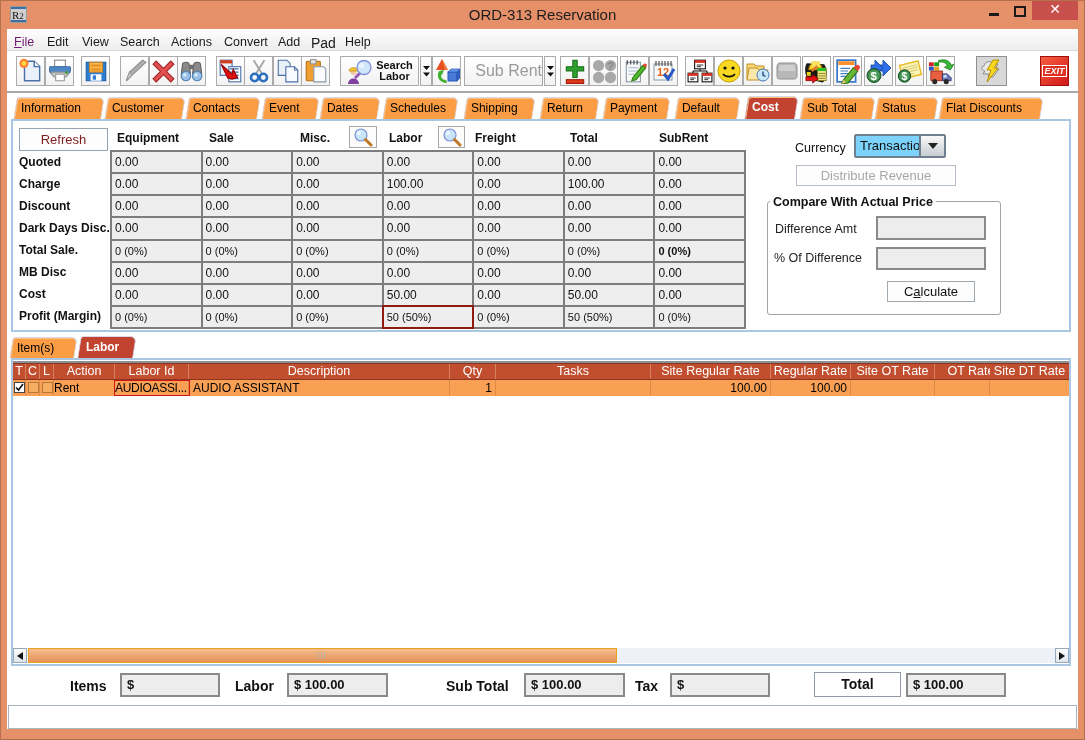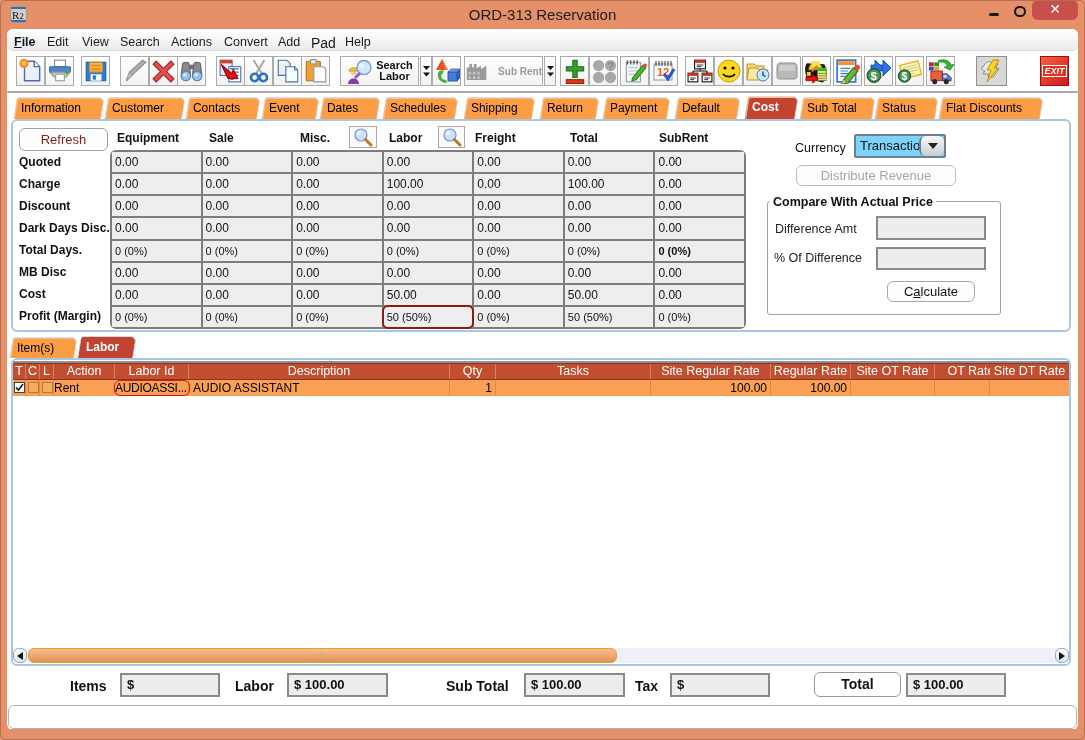--- a/index.html
+++ b/index.html
@@ -1,39 +1,39 @@
 <!DOCTYPE html>
 <html><head>
 <meta charset="utf-8">
 <style>
   * { margin:0; padding:0; box-sizing:border-box; }
   html,body { width:1085px; height:740px; overflow:hidden; }
   body { position:relative; background:#E6906A; font-family:"Liberation Sans", sans-serif; }
-  .abs { position:absolute;border-radius:6px; }
+  .abs { position:absolute; }
   .btn { position:absolute; top:56px; width:29px; height:30px; border:1px solid #ABABAB; background:linear-gradient(#FFFFFF,#F2F2F2); display:flex; align-items:center; justify-content:center; }
 </style>
 </head>
 <body>
 
 <div class="abs" style="left:0; top:0; width:1085px; height:740px; border:1px solid #B5714E; z-index:50; pointer-events:none;"></div>
 
 <div class="abs" style="left:10px; top:6px; width:17px; height:17px; background:#cfcfcf; border:1px solid #9a9a9a;">
   <div class="abs" style="left:0; top:0; width:15px; height:2px; background:#3A6EA5;"></div>
   <div class="abs" style="left:0; bottom:0; width:15px; height:2px; background:#3A6EA5;"></div>
   <div class="abs" style="left:1px; top:2px; font-family:'Liberation Serif',serif; font-size:11px; color:#111;">R<span style="font-size:9px;">2</span></div>
 </div>
 <div class="abs" style="left:0; top:0; width:1085px; height:29px; text-align:center; font-size:15px; color:#1c1c1c; line-height:29px;">ORD-313 Reservation</div>
 <div class="abs" style="left:989px; top:13px; width:10px; height:3px; background:#1a1a1a;"></div>
 <div class="abs" style="left:1014px; top:6px; width:12px; height:11px; border:2px solid #1a1a1a;"></div>
 <div class="abs" style="left:1032px; top:0; width:46px; height:20px; background:#C8504C; color:#fff; text-align:center; font-size:14px; line-height:19px;">✕</div>
 
 <div class="abs" style="left:7px; top:29px; width:1071px; height:701px; background:#FFFFFF;"></div>
 
 <div class="abs" style="left:7px; top:29px; width:1071px; height:22px; background:linear-gradient(#FFFFFF,#ECECEC); border-bottom:1px solid #DADADA;"></div>
-<div class="abs" style="left:14px; top:35px; font-size:12.5px; color:#0f172a;font-weight:bold;"><span style="text-decoration:underline;">F</span>ile</div>
+<div class="abs" style="left:14px; top:35px; font-size:12.5px; color:#701a75;"><span style="text-decoration:underline;">F</span>ile</div>
 <div class="abs" style="left:47px; top:35px; font-size:12.5px; color:#1a1a1a;">Edit</div>
 <div class="abs" style="left:82px; top:35px; font-size:12.5px; color:#1a1a1a;">View</div>
 <div class="abs" style="left:120px; top:35px; font-size:12.5px; color:#1a1a1a;">Search</div>
 <div class="abs" style="left:171px; top:35px; font-size:12.5px; color:#1a1a1a;">Actions</div>
 <div class="abs" style="left:224px; top:35px; font-size:12.5px; color:#1a1a1a;">Convert</div>
 <div class="abs" style="left:278px; top:35px; font-size:12.5px; color:#1a1a1a;">Add</div>
 <div class="abs" style="left:311px; top:35px; font-size:14px; color:#1a1a1a;">Pad</div>
 <div class="abs" style="left:345px; top:35px; font-size:12.5px; color:#1a1a1a;">Help</div>
 
 <div class="btn" style="left:16px;">
@@ -159,21 +159,21 @@
 <div class="btn" style="left:464px; width:79px;">
  <svg width="26" height="24" viewBox="0 0 26 24">
       <path d="M2 22 V8 h3 V4 h3 v4 h2 V4 h3 v5 l5 -3 v4 l6 -4 v16 z" fill="#9A9A9A"></path>
       <rect x="4" y="13" width="2.5" height="3" fill="#C8C8C8"></rect>
       <rect x="9" y="13" width="2.5" height="3" fill="#C8C8C8"></rect>
       <rect x="14" y="13" width="2.5" height="3" fill="#C8C8C8"></rect>
       <rect x="4" y="18" width="2.5" height="3" fill="#C8C8C8"></rect>
       <rect x="9" y="18" width="2.5" height="3" fill="#C8C8C8"></rect>
       <rect x="14" y="18" width="2.5" height="3" fill="#C8C8C8"></rect>
     </svg>
- <div style="font-size:10px; font-weight:bold; color:#9A9A9A; margin-left:10px; white-space:nowrap;">Sub Rent</div>
+ <div style="font-size:16px; font-weight:normal; color:#9A9A9A; margin-left:10px; white-space:nowrap;">Sub Rent</div>
 </div>
 
 <div class="btn" style="left:544px; width:12px;">
     <svg width="7" height="16" viewBox="0 0 7 16">
       <path d="M0 3 h7 l-3.5 4z M0 9.5 h7 l-3.5 4z" fill="#111"></path>
     </svg>
   </div>
 
 <div class="btn" style="left:560px;">
     <svg width="26" height="26" viewBox="0 0 24 24">
@@ -402,21 +402,21 @@
       <circle cx="8" cy="8" r="6" fill="#C8E4F8" stroke="#8090D8" stroke-width="1.2"></circle>
       <circle cx="6" cy="6" r="2.2" fill="#EAF6FF"></circle>
       <path d="M12.5 12.5 L18 18" stroke="#C07828" stroke-width="3" stroke-linecap="round"></path>
     </svg>
   </div>
 
 <div class="rowlbl" style="top:151px;">Quoted</div>
 <div class="rowlbl" style="top:173px;">Charge</div>
 <div class="rowlbl" style="top:195px;">Discount</div>
 <div class="rowlbl" style="top:217px;">Dark Days Disc.</div>
-<div class="rowlbl" style="top:239px;">Total Days.</div>
+<div class="rowlbl" style="top:239px;">Total Sale.</div>
 <div class="rowlbl" style="top:261px;">MB Disc</div>
 <div class="rowlbl" style="top:283px;">Cost</div>
 <div class="rowlbl" style="top:305px;">Profit (Margin)</div>
 
 <div class="abs" style="left:110px; top:150px; width:636px; height:179px; background:#7D7D7D; display:grid; grid-template-columns:repeat(7,1fr); grid-auto-rows:1fr; gap:2px; padding:2px;">
   <div class="gcell">0.00</div>
     <div class="gcell">0.00</div>
     <div class="gcell">0.00</div>
     <div class="gcell">0.00</div>
     <div class="gcell">0.00</div>

